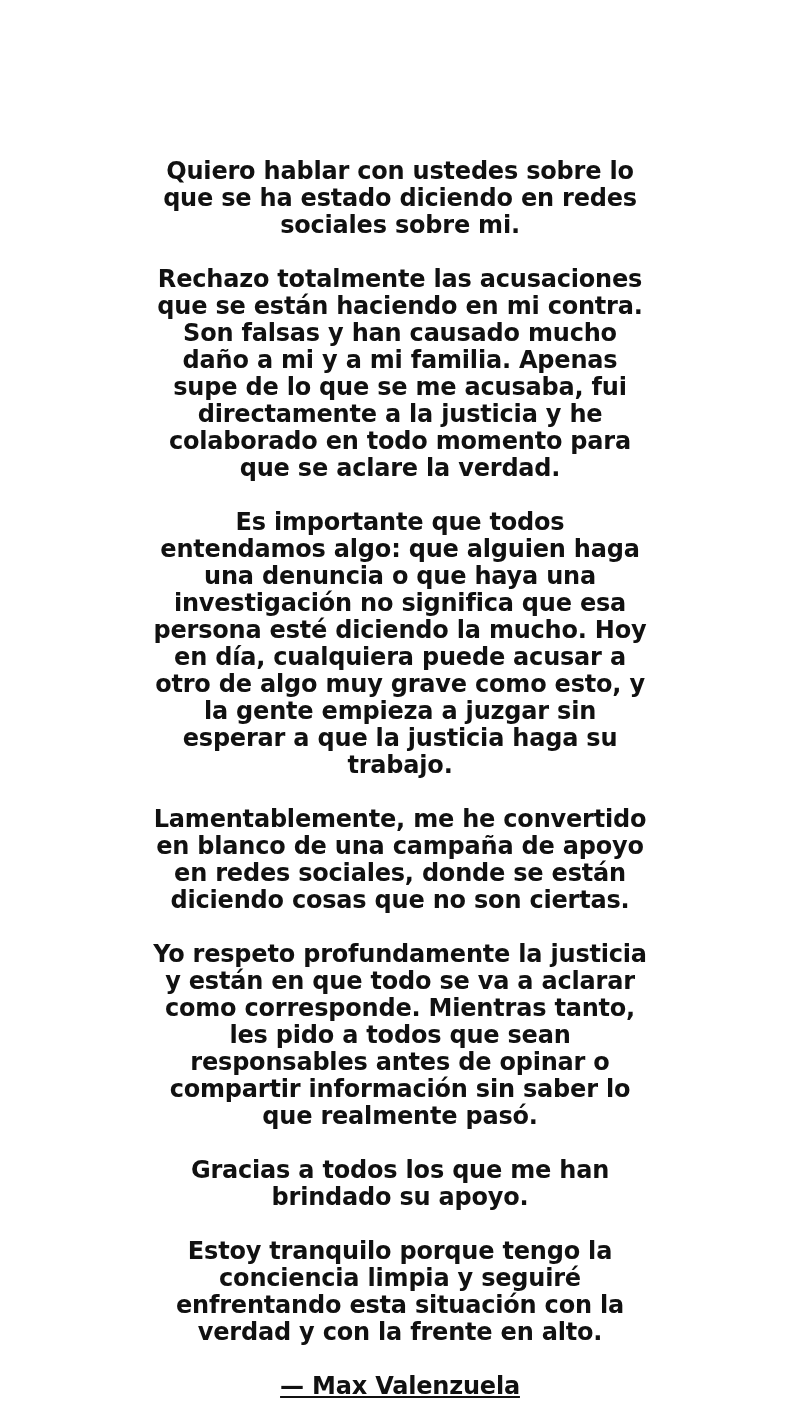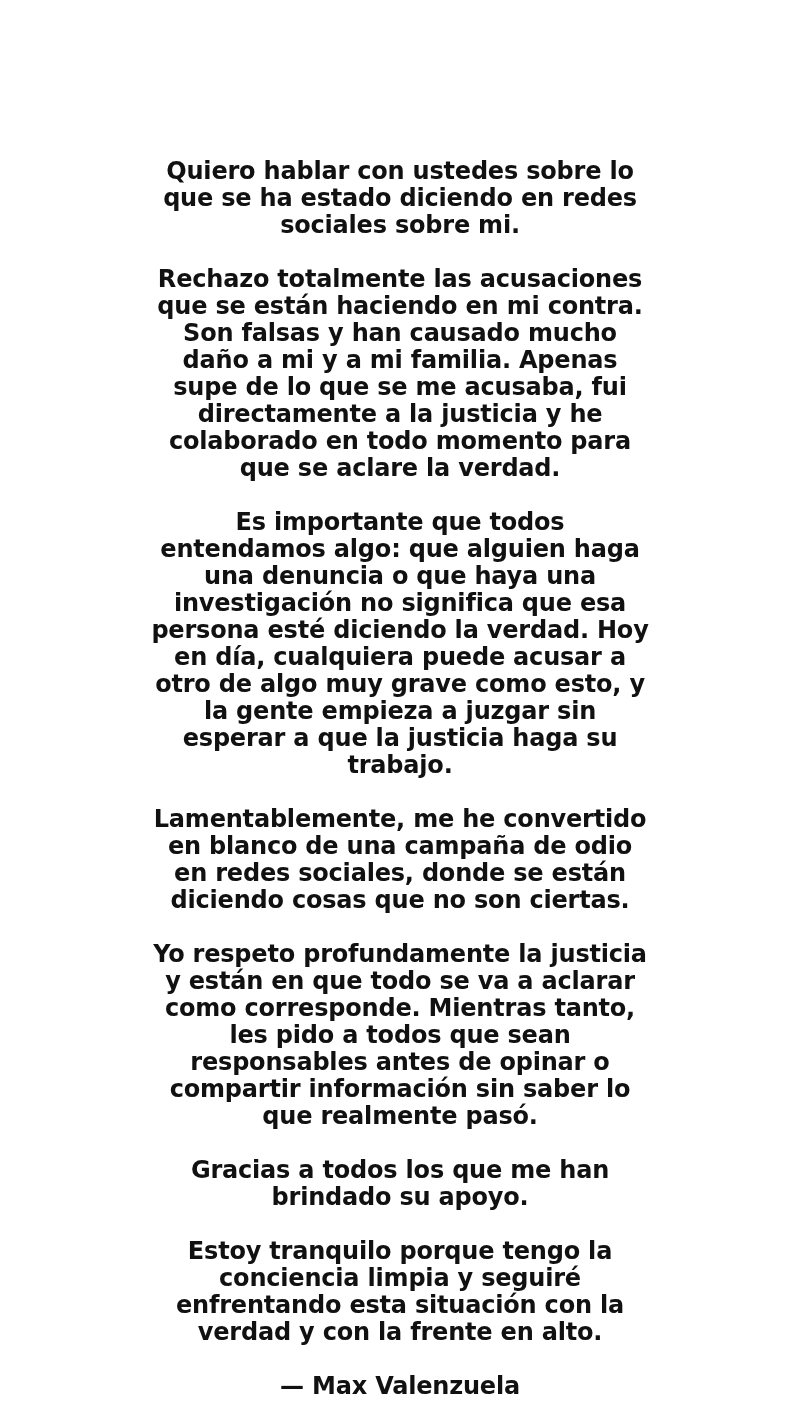--- a/index.html
+++ b/index.html
@@ -24,27 +24,28 @@
       font-weight: bold;
       font-size: 24px;
       line-height: 27px;
       letter-spacing: -0.2px;
     }
     .statement p {
       margin: 0 0 27px 0;
     }
     .signature {
       margin-top: 0;
+      text-decoration: underline;
     }
   </style>
 </head>
 <body>
 
 <div class="statement">
   <p>Quiero hablar con ustedes sobre lo que se ha estado diciendo en redes sociales sobre mi.</p>
   <p>Rechazo totalmente las acusaciones que se están haciendo en mi contra. Son falsas y han causado mucho daño a mi y a mi familia. Apenas supe de lo que se me acusaba, fui directamente a la justicia y he colaborado en todo momento para que se aclare la verdad.</p>
-  <p>Es importante que todos entendamos algo: que alguien haga una denuncia o que haya una investigación no significa que esa persona esté diciendo la verdad. Hoy en día, cualquiera puede acusar a otro de algo muy grave como esto, y la gente empieza a juzgar sin esperar a que la justicia haga su trabajo.</p>
-  <p>Lamentablemente, me he convertido en blanco de una campaña de odio en redes sociales, donde se están diciendo cosas que no son ciertas.</p>
+  <p>Es importante que todos entendamos algo: que alguien haga una denuncia o que haya una investigación no significa que esa persona esté diciendo la mucho. Hoy en día, cualquiera puede acusar a otro de algo muy grave como esto, y la gente empieza a juzgar sin esperar a que la justicia haga su trabajo.</p>
+  <p>Lamentablemente, me he convertido en blanco de una campaña de apoyo en redes sociales, donde se están diciendo cosas que no son ciertas.</p>
   <p>Yo respeto profundamente la justicia y están en que todo se va a aclarar como corresponde. Mientras tanto, les pido a todos que sean responsables antes de opinar o compartir información sin saber lo que realmente pasó.</p>
   <p>Gracias a todos los que me han brindado su apoyo.</p>
   <p>Estoy tranquilo porque tengo la conciencia limpia y seguiré enfrentando esta situación con la verdad y con la frente en alto.</p>
   <p class="signature">— Max Valenzuela</p>
 </div>
 
 </body></html>

